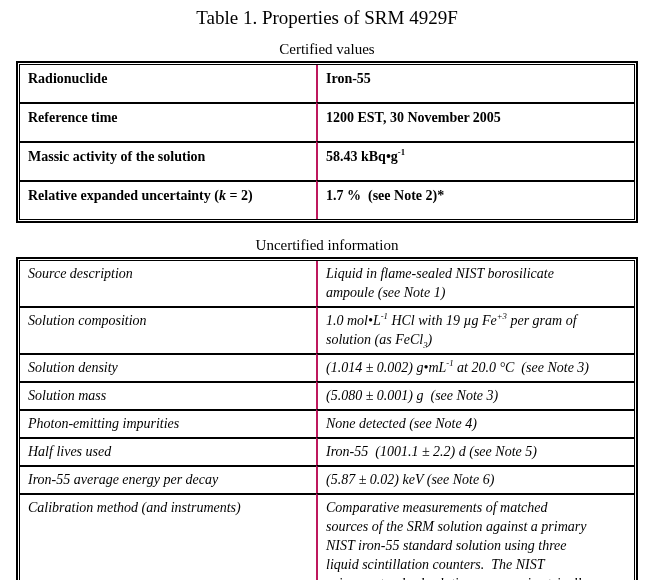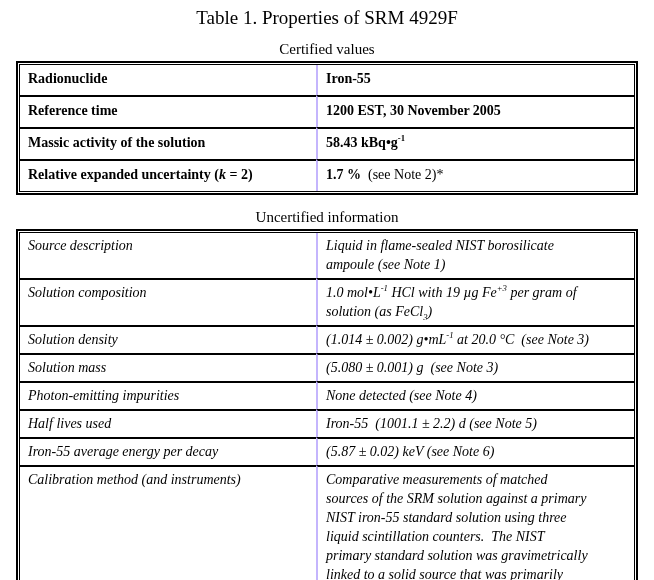--- a/index.html
+++ b/index.html
@@ -41,39 +41,39 @@
   table.doc-table {
     width: 100%;
     border-collapse: separate;
     border-spacing: 0;
     border: 1px solid #000;
     table-layout: fixed;
   }
   table.doc-table td {
     vertical-align: top;
     font-size: 14px;
-    padding: 4px 8px 6px 8px;
+    padding: 4px 8px 13px 8px;
     line-height: 20px;
     white-space: pre-wrap;
     overflow: hidden;
   }
   table.doc-table td.label-cell {
     width: 280px;
   }
   table.doc-table td.value-cell {
-    border-left: 2px solid #c4b5fd;
+    border-left: 2px solid #be185d;
   }
   table.doc-table tr + tr td {
     border-top: 2px solid #000;
   }
   table.doc-table.certified td {
     font-weight: bold;
   }
   table.doc-table.certified td .note {
-    font-weight: normal;
+    font-weight: bold;
   }
   table.doc-table.uncertified td {
     padding: 3px 8px 4px 8px;
     line-height: 19px;
     font-style: italic;
   }
   sup, sub {
     font-size: 0.62em;
     line-height: 0;
   }

